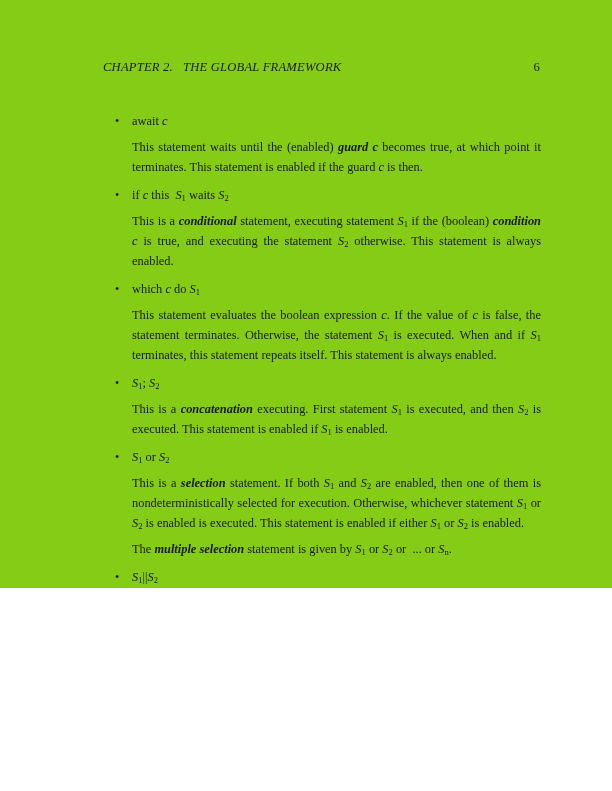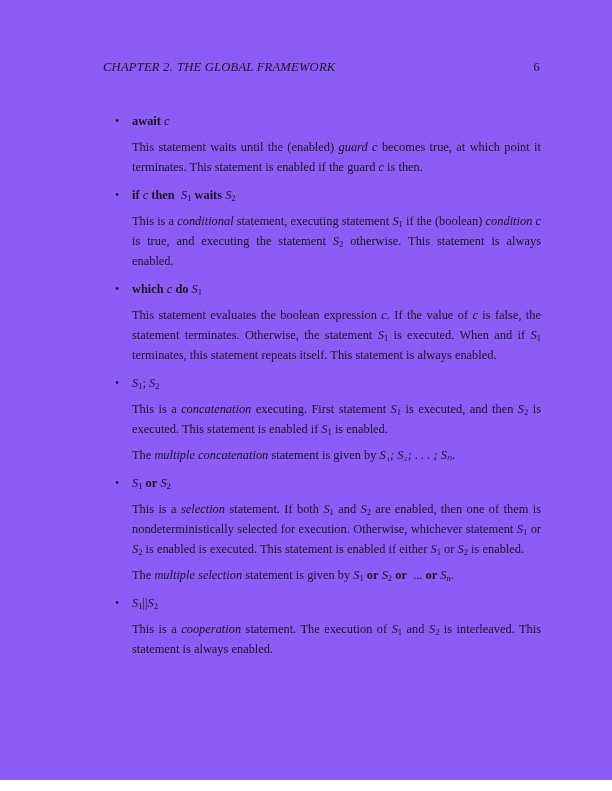--- a/index.html
+++ b/index.html
@@ -1,40 +1,40 @@
 <!DOCTYPE html>
 <html><head>
 <meta charset="utf-8">
 <style>
   html, body { margin: 0; padding: 0; background: #ffffff; }
   body {
     width: 612px; height: 791px; position: relative; overflow: hidden;
     font-family: "DejaVu Serif", "Liberation Serif", serif;
     color: #1a1a1a;
   }
-  .page { position: absolute; left: 0; top: 0; width: 612px; height: 780px; background: #8b5cf6; }
+  .page { position: absolute; left: 0; top: 0; width: 612px; height: 588px; background: #84cc16; }
   .running-head {
     position: absolute; left: 103px; top: 60px; width: 437px;
     font-family: "Liberation Serif", serif; font-style: italic;
     font-size: 12.6px; letter-spacing: 0.2px;
   }
   .running-head .chapter { position: absolute; left: 0; top: 0; }
-  .running-head .title { position: absolute; left: 74px; top: 0; }
+  .running-head .title { position: absolute; left: 80px; top: 0; }
   .running-head .pageno { position: absolute; right: 0; top: 0; font-style: normal; }
 
   .content { position: absolute; left: 115px; top: 111px; width: 426px;
     font-family: "Liberation Serif", serif; font-size: 12.4px; line-height: 20px; }
   .item { position: relative; margin-bottom: 8px; }
   .item-head { position: relative; padding-left: 17px; height: 20px; margin-bottom: 6px; white-space: nowrap; }
   .bullet { position: absolute; left: 0; top: 0; font-size: 12px; }
-  .kw { font-weight: bold; }
+  .kw { font-weight: normal; }
   .mi { font-style: italic; }
   sub { font-size: 8.5px; vertical-align: -2px; font-style: normal; line-height: 0; }
   .para { padding-left: 17px; text-align: justify; margin: 0 0 6px 0; }
-  .em { font-style: italic; }
+  .em { font-style: italic; font-weight: bold; }
 </style>
 </head>
 <body>
 
 <div class="page">
 
   <div class="running-head">
     <span class="chapter">CHAPTER 2.</span>
     <span class="title">THE GLOBAL FRAMEWORK</span>
     <span class="pageno">6</span>
@@ -49,21 +49,21 @@
         <span class="mi">c</span>
       </div>
       <p class="para"><span>This statement waits until the (enabled) </span><span class="em">guard c</span><span> becomes true, at which point it terminates. This statement is enabled if the guard </span><span class="mi">c</span><span> is then.</span></p>
     </div>
 
     <div class="item">
       <div class="item-head">
         <span class="bullet">•</span>
         <span class="kw">if</span>
         <span class="mi">c</span>
-        <span class="kw">then</span>&nbsp;
+        <span class="kw">this</span>&nbsp;
         <span class="mi"><span>S</span><sub>1</sub></span>
         <span class="kw">waits</span>
         <span class="mi"><span>S</span><sub>2</sub></span>
       </div>
       <p class="para"><span>This is a </span><span class="em">conditional</span><span> statement, executing statement </span><span class="mi"><span>S</span><sub>1</sub></span><span> if the (boolean) </span><span class="em">condition</span><span> </span><span class="mi">c</span><span> is true, and executing the statement </span><span class="mi"><span>S</span><sub>2</sub></span><span> otherwise.  This statement is always enabled.</span></p>
     </div>
 
     <div class="item">
       <div class="item-head">
         <span class="bullet">•</span>
@@ -74,36 +74,34 @@
       </div>
       <p class="para"><span>This statement evaluates the boolean expression </span><span class="mi">c</span><span>. If the value of </span><span class="mi">c</span><span> is false, the statement terminates. Otherwise, the statement </span><span class="mi"><span>S</span><sub>1</sub></span><span> is executed. When and if </span><span class="mi"><span>S</span><sub>1</sub></span><span> terminates, this statement repeats itself. This statement is always enabled.</span></p>
     </div>
 
     <div class="item">
       <div class="item-head">
         <span class="bullet">•</span>
         <span class="mi"><span>S</span><sub>1</sub></span><span>; </span><span class="mi"><span>S</span><sub>2</sub></span>
       </div>
       <p class="para"><span>This is a </span><span class="em">concatenation</span><span> executing. First statement </span><span class="mi"><span>S</span><sub>1</sub></span><span> is executed, and then </span><span class="mi"><span>S</span><sub>2</sub></span><span> is executed. This statement is enabled if </span><span class="mi"><span>S</span><sub>1</sub></span><span> is enabled.</span></p>
-      <p class="para"><span>The </span><span class="em">multiple concatenation</span><span> statement is given by </span><span class="mi">S₁; S₂; . . . ; Sₙ</span><span>.</span></p>
     </div>
 
     <div class="item">
       <div class="item-head">
         <span class="bullet">•</span>
         <span class="mi"><span>S</span><sub>1</sub></span>
         <span class="kw">or</span>
         <span class="mi"><span>S</span><sub>2</sub></span>
       </div>
       <p class="para"><span>This is a </span><span class="em">selection</span><span> statement. If both </span><span class="mi"><span>S</span><sub>1</sub></span><span> and </span><span class="mi"><span>S</span><sub>2</sub></span><span> are enabled, then one of them is nondeterministically selected for execution.  Otherwise, whichever statement </span><span class="mi"><span>S</span><sub>1</sub></span><span> or </span><span class="mi"><span>S</span><sub>2</sub></span><span> is enabled is executed. This statement is enabled if either </span><span class="mi"><span>S</span><sub>1</sub></span><span> or </span><span class="mi"><span>S</span><sub>2</sub></span><span> is enabled.</span></p>
       <p class="para"><span>The </span><span class="em">multiple selection</span><span> statement is given by </span><span class="mi"><span>S</span><sub>1</sub></span> <span class="kw">or</span> <span class="mi"><span>S</span><sub>2</sub></span> <span class="kw">or</span>&nbsp; <span>...</span> <span class="kw">or</span> <span class="mi"><span>S</span><sub>n</sub></span><span>.</span></p>
     </div>
 
     <div class="item">
       <div class="item-head">
         <span class="bullet">•</span>
         <span class="mi"><span>S</span><sub>1</sub></span><span>||</span><span class="mi"><span>S</span><sub>2</sub></span>
       </div>
-      <p class="para"><span>This is a </span><span class="em">cooperation</span><span> statement. The execution of </span><span class="mi"><span>S</span><sub>1</sub></span><span> and </span><span class="mi"><span>S</span><sub>2</sub></span><span> is interleaved. This statement is always enabled.</span></p>
     </div>
 
   </div>
 </div>
 
 </body></html>

